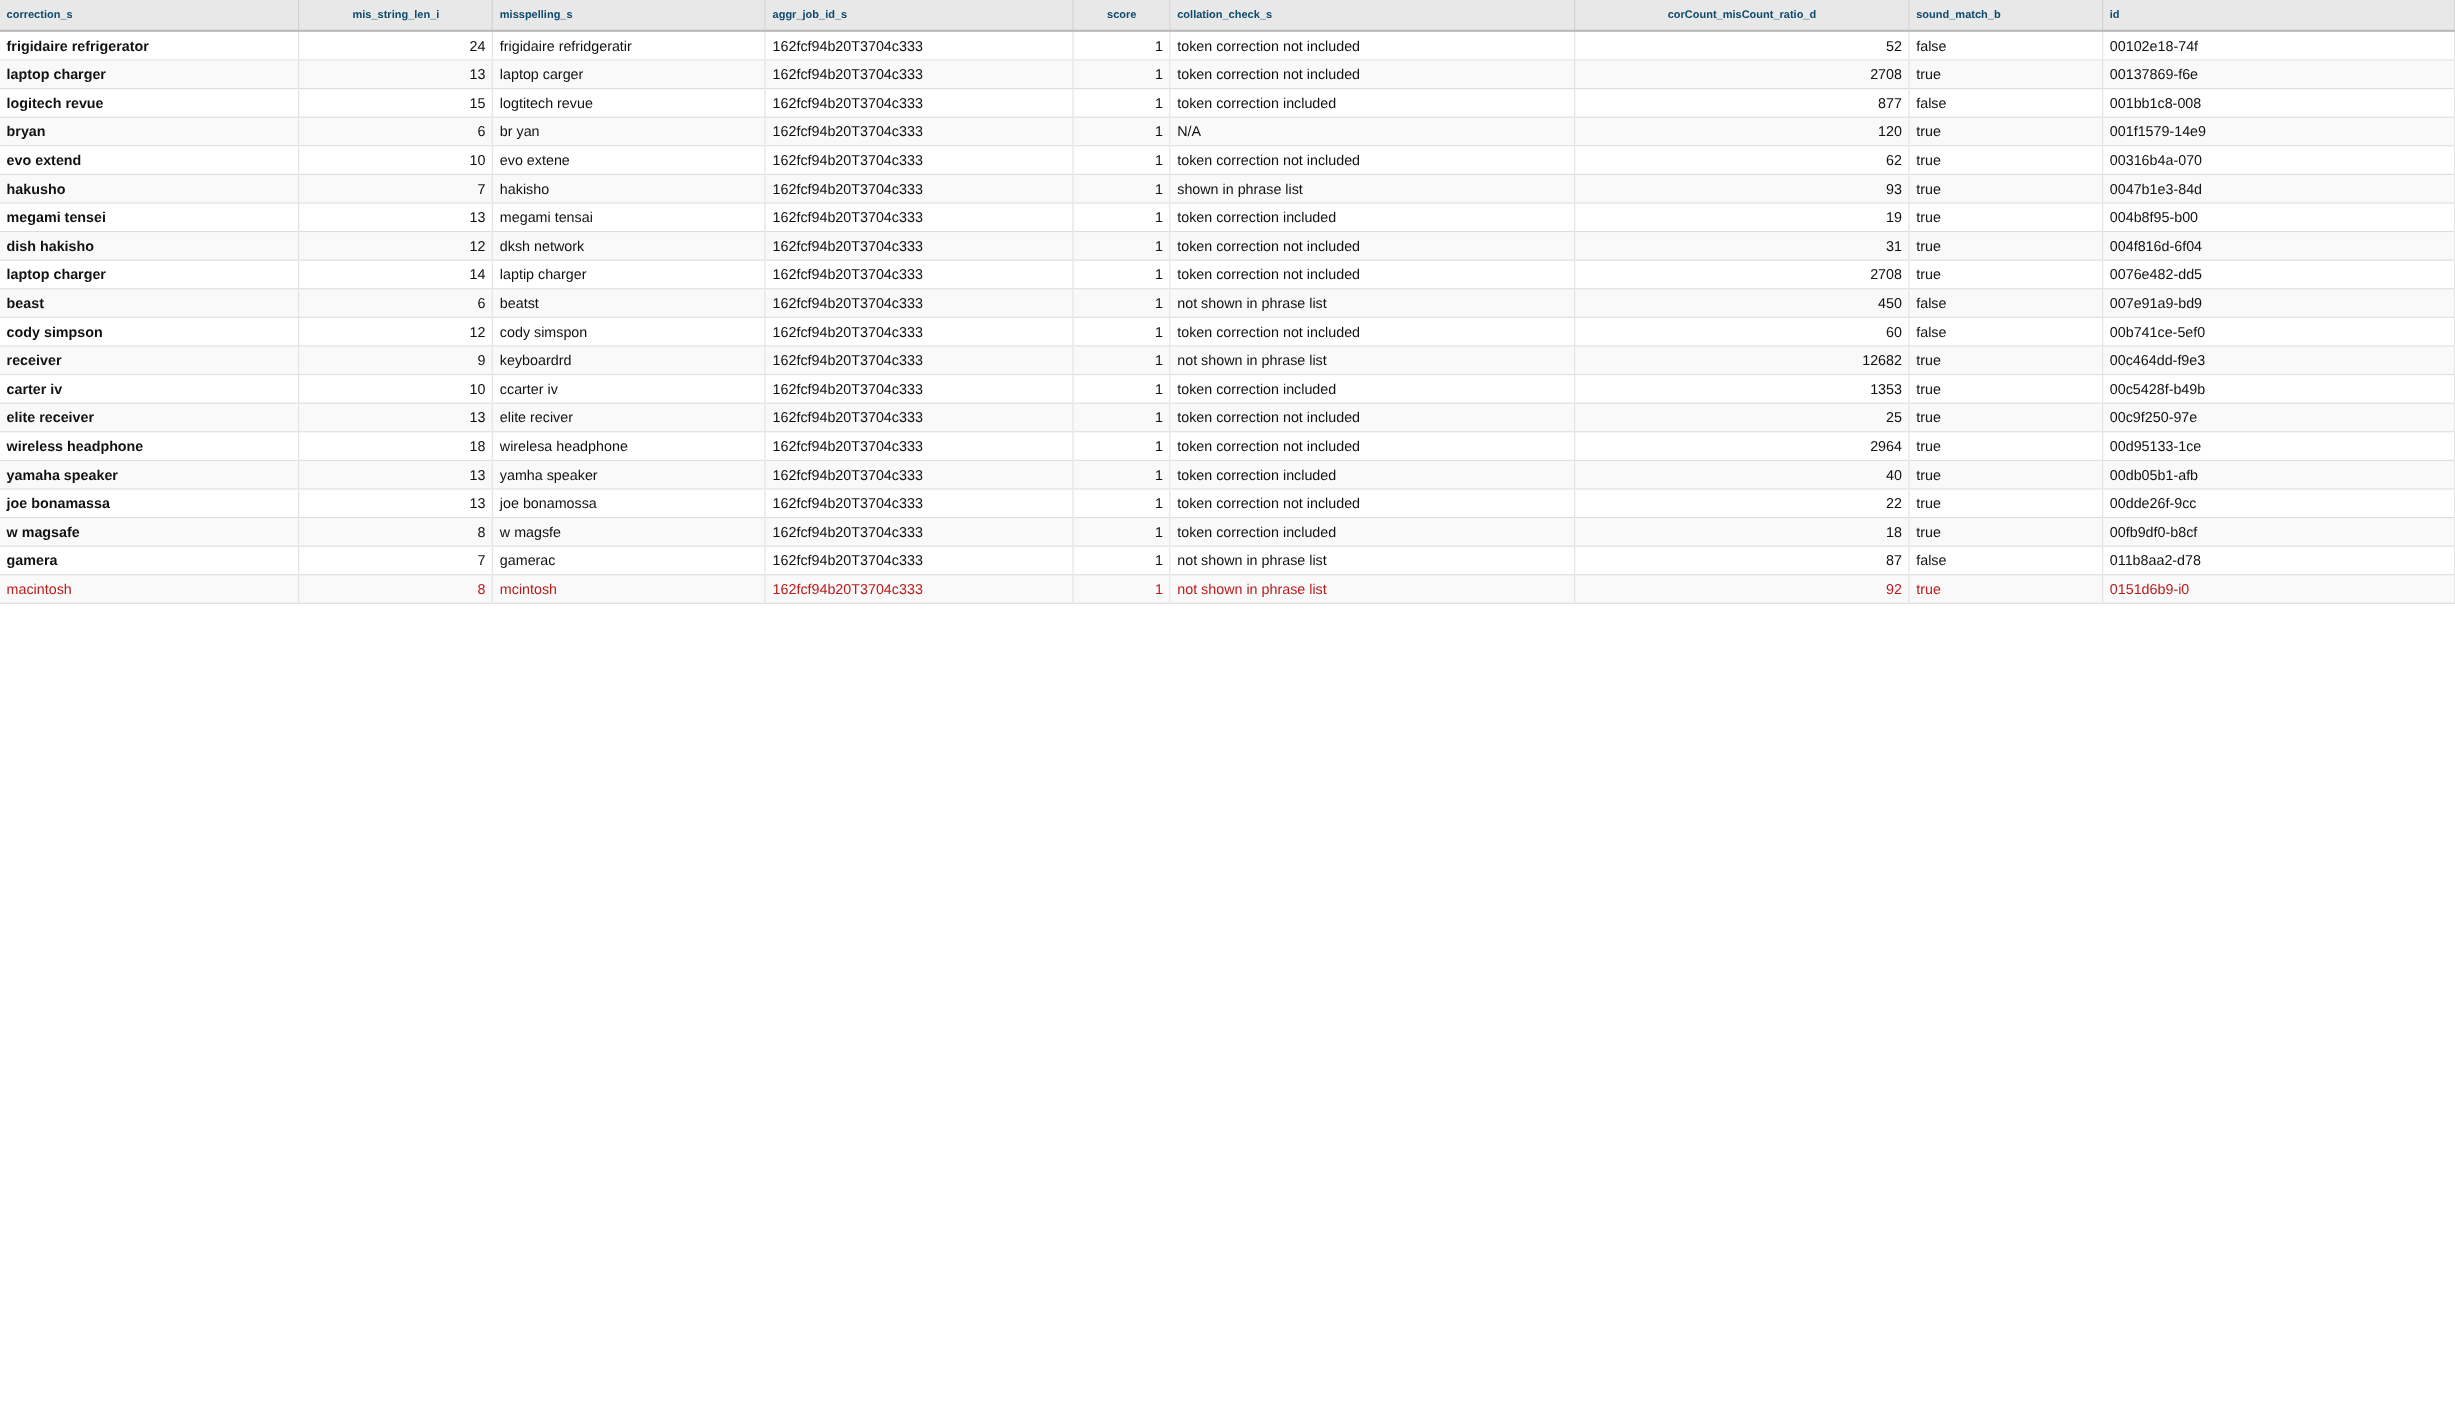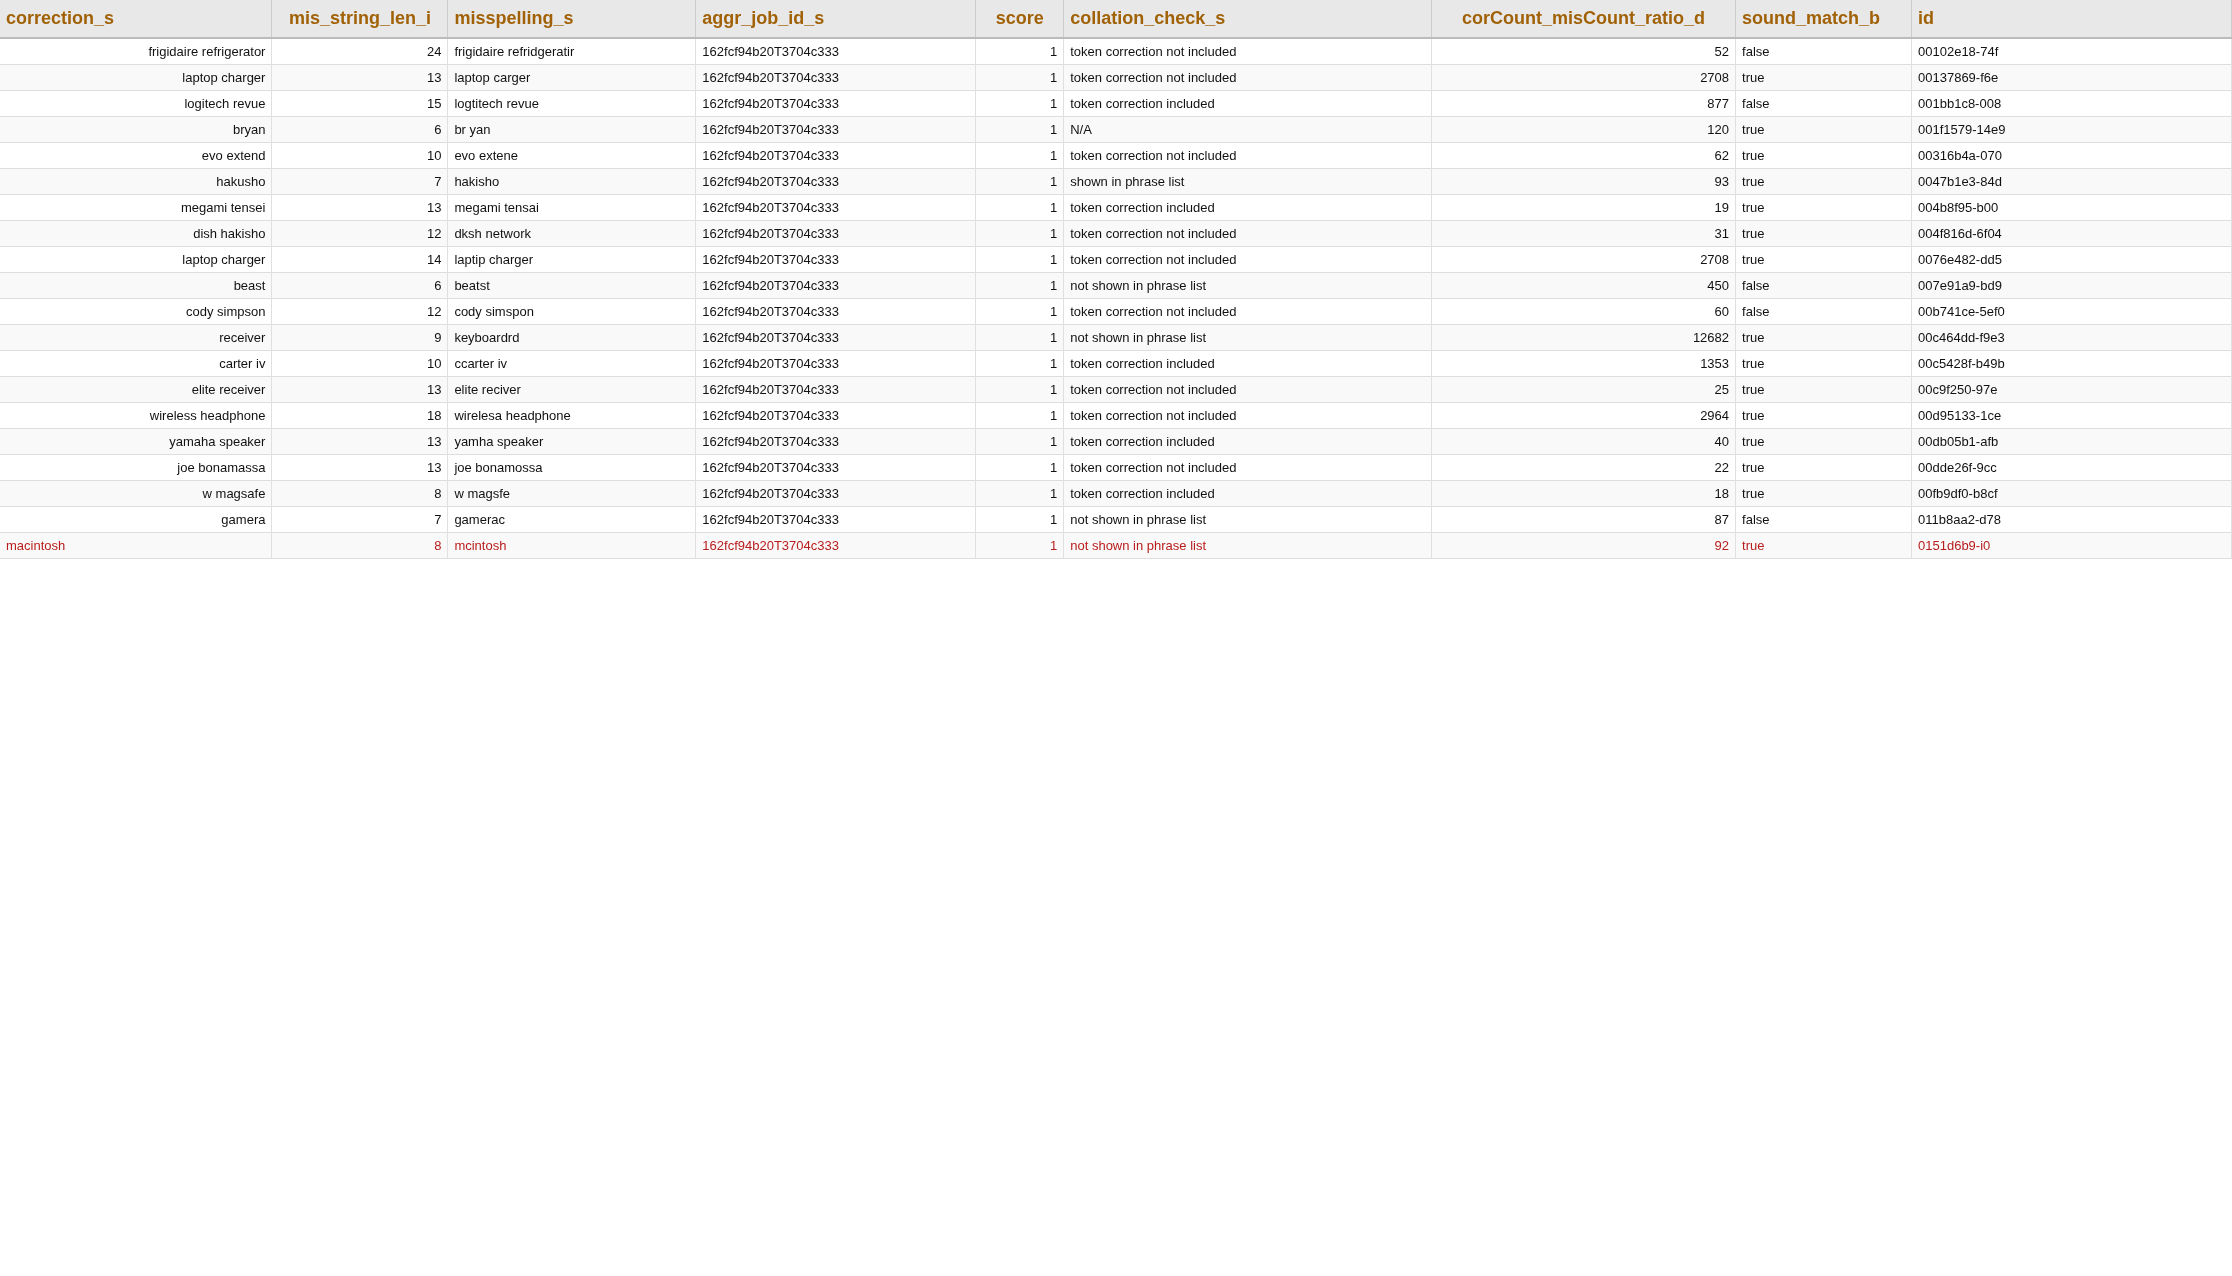--- a/index.html
+++ b/index.html
@@ -23,22 +23,22 @@
       table-layout: fixed;
     }
     thead tr {
       background: #e8e8e8;
       border-bottom: 2px solid #bbb;
     }
     thead th {
       padding: 8px 6px;
       text-align: left;
       font-weight: 600;
-      font-size: 18px;
-      color: #a16207;
+      font-size: 10px;
+      color: #0c4a6e;
       border-right: 1px solid #ccc;
       white-space: nowrap;
       overflow: hidden;
       text-overflow: ellipsis;
     }
     thead th.numeric {
       text-align: center;
     }
     tbody tr {
       border-bottom: 1px solid #ddd;
@@ -54,22 +54,21 @@
       font-size: 13px;
       border-right: 1px solid #e0e0e0;
       white-space: nowrap;
       overflow: hidden;
       text-overflow: ellipsis;
     }
     tbody td.numeric {
       text-align: right;
     }
     tbody td.bold {
-      font-weight: 400;
-      text-align: right;
+      font-weight: 700;
     }
     tbody tr.grayed td {
       color: #b91c1c;
     }
     
     col.col-correction { width: 170px; }
     col.col-mis-len { width: 110px; }
     col.col-misspelling { width: 155px; }
     col.col-aggr { width: 175px; }
     col.col-score { width: 55px; }

